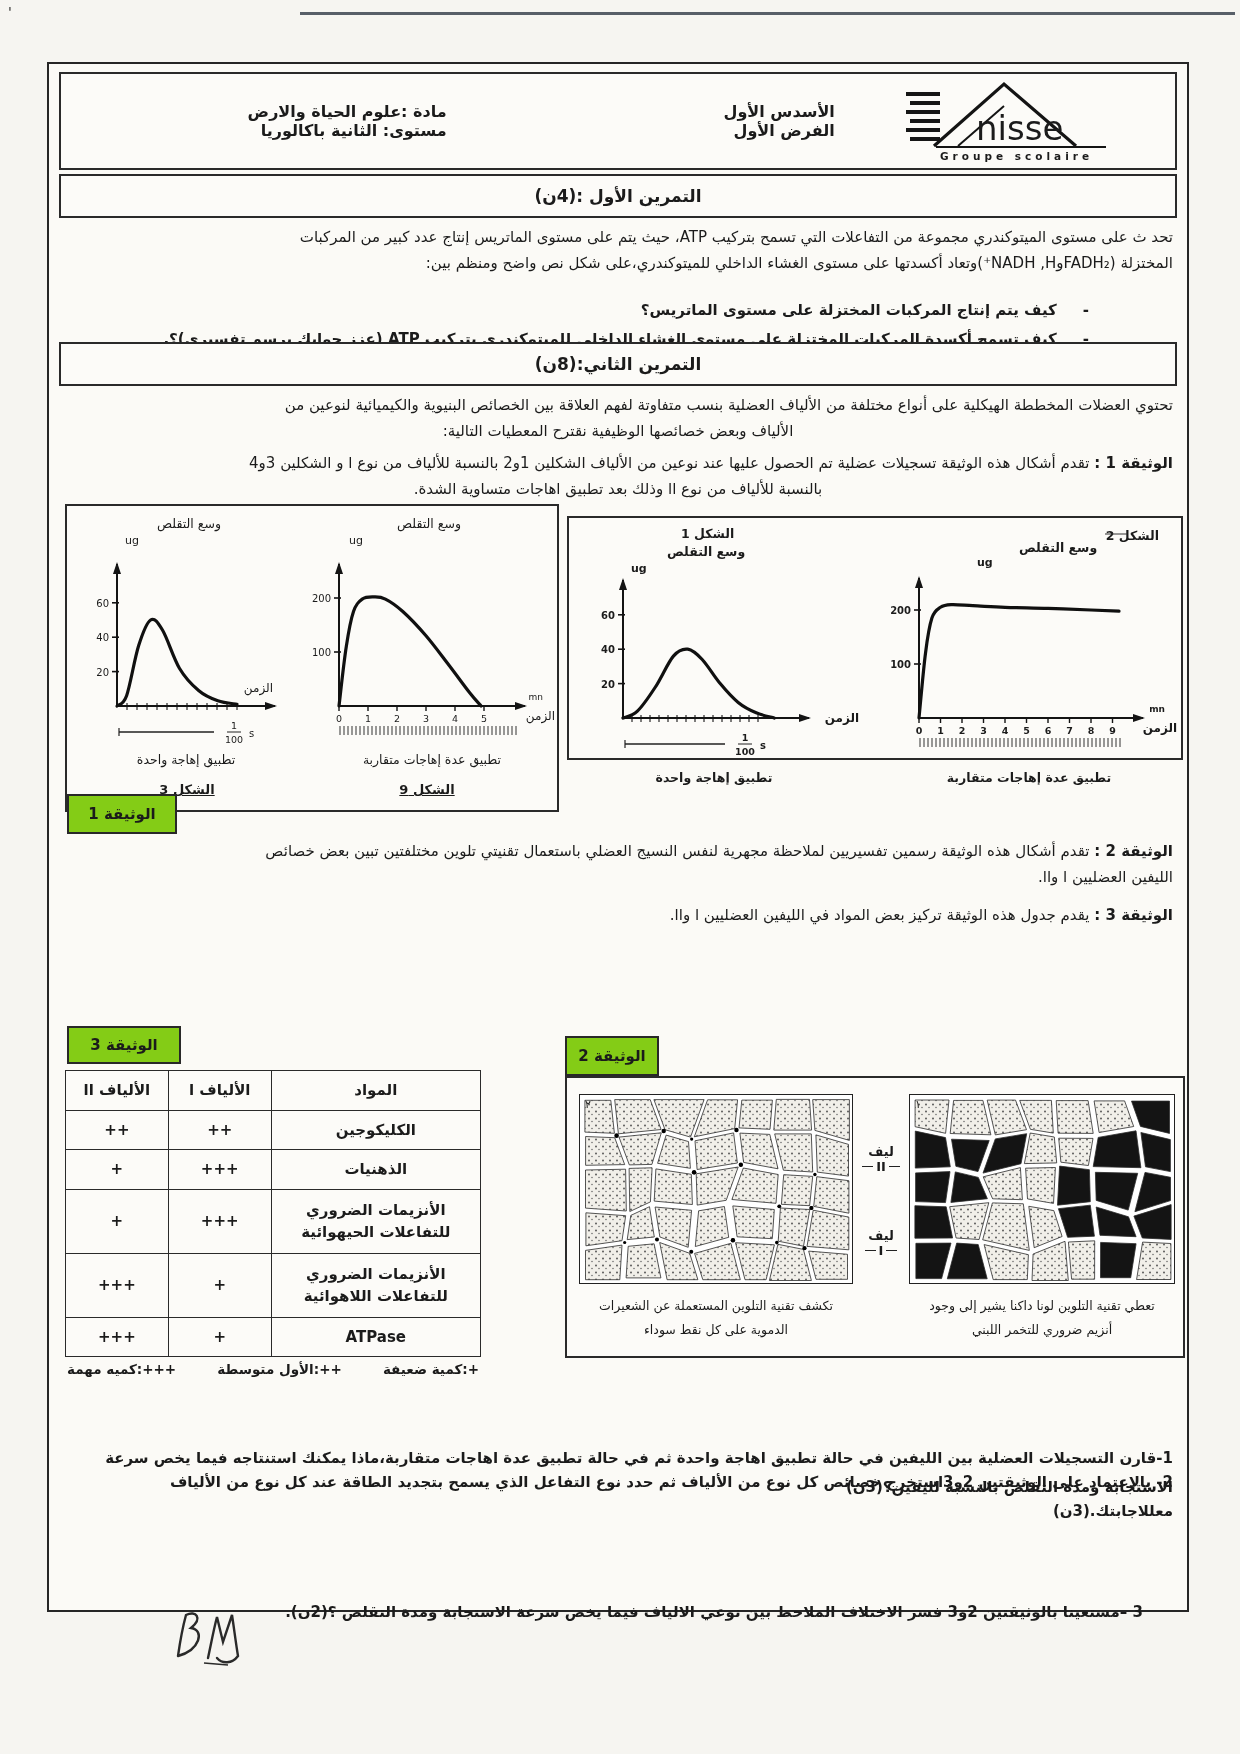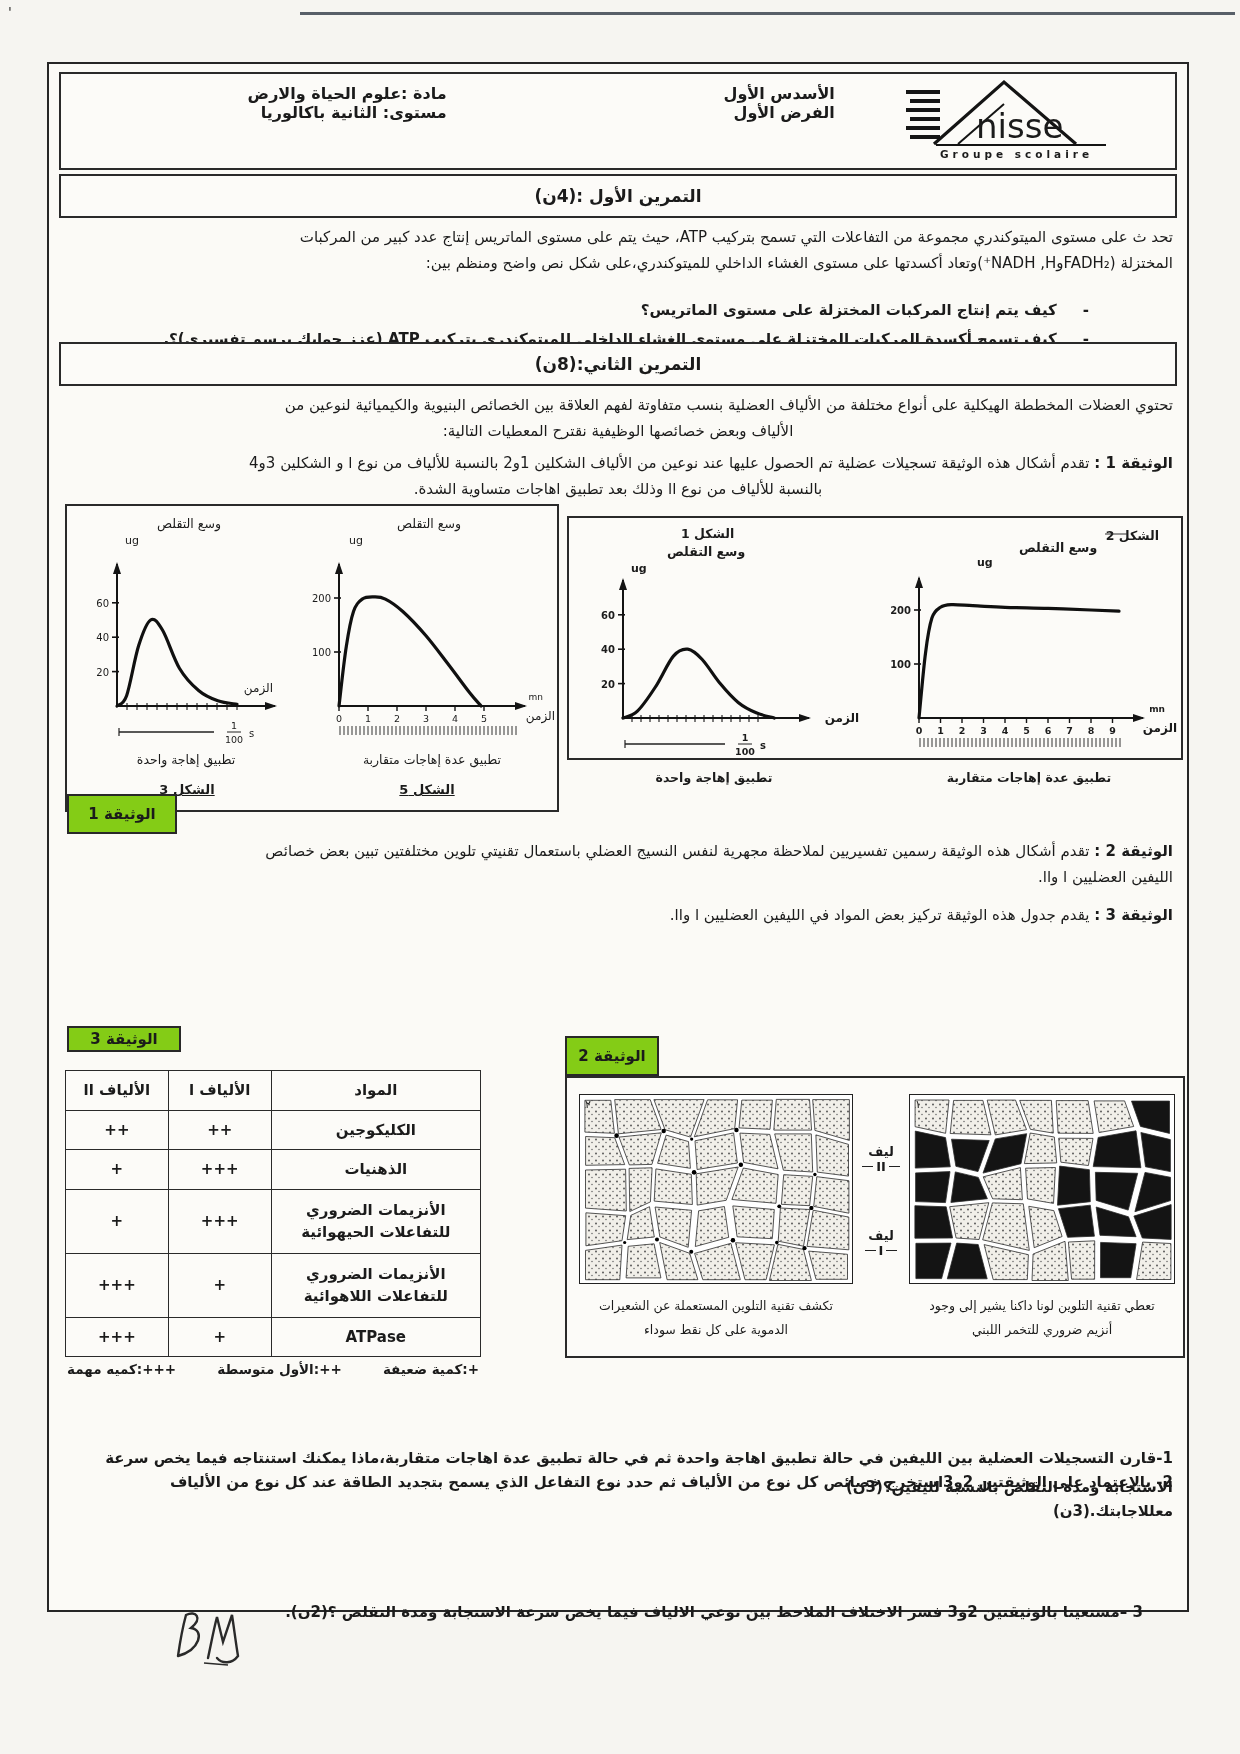--- a/index.html
+++ b/index.html
@@ -5,21 +5,21 @@
   *{box-sizing:border-box;margin:0;padding:0;}
   html,body{width:1240px;height:1754px;}
   body{position:relative;background:#f6f5f1;font-family:"DejaVu Sans","Liberation Sans",sans-serif;color:#1b1b1b;overflow:hidden;}
   .abs{position:absolute;}
   .b2{border:2px solid #2a2a2a;background:#fcfbf8;}
   .bold{font-weight:700;}
   .ctr{text-align:center;}
   .frame{left:47px;top:62px;width:1142px;height:1550px;border:2px solid #262626;background:#fbfaf6;}
   .scanline{left:300px;top:12px;width:935px;height:3px;background:#3c4450;opacity:.85;}
   .tick-mark{left:8px;top:4px;font-size:14px;color:#333;}
-  .hdr{left:10px;top:8px;width:1118px;height:98px;display:flex;direction:ltr;align-items:flex-start;}
+  .hdr{left:10px;top:8px;width:1118px;height:98px;display:flex;direction:ltr;align-items:center;}
   .hcol{display:flex;flex-direction:column;justify-content:space-around;direction:rtl;padding:10px 6px;}
   .hcol div{font-size:16px;font-weight:700;text-align:right;}
   .hdr .c-subject{width:40%;padding-right:60px;}
   .hdr .c-exam{width:30%;}
   .hdr .c-logo{width:30%;display:flex;align-items:center;justify-content:center;}
   .banner{left:10px;width:1118px;height:44px;display:flex;align-items:center;justify-content:center;font-weight:700;font-size:17px;}
   .par{font-size:15px;line-height:1.75;text-align:right;direction:rtl;}
   .blt{display:flex;direction:rtl;gap:26px;font-weight:700;font-size:15px;line-height:1.9;padding-right:84px;}
   .lblbox{display:flex;align-items:center;justify-content:center;font-weight:700;font-size:15px;border:2px solid #282828;background:#84cc16;z-index:3;}
   .figbox{border:2px solid #2a2a2a;background:#fcfbf8;}
@@ -203,21 +203,21 @@
         <line x1="203" y1="218" x2="203" y2="227" stroke="#333" stroke-width="1"></line>
         <line x1="207" y1="218" x2="207" y2="227" stroke="#333" stroke-width="1"></line>
         <line x1="211" y1="218" x2="211" y2="227" stroke="#333" stroke-width="1"></line>
         <line x1="215" y1="218" x2="215" y2="227" stroke="#333" stroke-width="1"></line>
         <line x1="219" y1="218" x2="219" y2="227" stroke="#333" stroke-width="1"></line>
         <path d="M42.0,198.0C43.2,188.1 46.8,154.3 49.3,138.6C51.7,122.8 53.8,111.4 56.5,103.5C59.2,95.6 61.8,93.5 65.2,91.1C68.6,88.6 72.9,88.9 76.8,88.9C80.7,88.9 83.6,88.6 88.4,91.1C93.2,93.5 99.0,97.4 105.8,103.5C112.6,109.6 121.3,118.8 129.0,127.8C136.7,136.8 144.9,148.1 152.2,157.5C159.4,166.9 167.2,177.8 172.5,184.5C177.8,191.3 182.2,195.8 184.1,198.0" stroke="#101010" stroke-width="3.2" fill="none" stroke-linecap="round"></path>
       </svg>
     <div class="fig-cap" style="top:246px;left:24px;width:190px;">تطبيق إهاجة واحدة</div>
     <div class="fig-cap" style="top:246px;left:250px;width:230px;">تطبيق عدة إهاجات متقاربة</div>
     <div class="fig-lbl" style="top:276px;left:60px;width:120px;">الشكل 3</div>
-    <div class="fig-lbl" style="top:276px;left:300px;width:120px;">الشكل 5</div>
+    <div class="fig-lbl" style="top:276px;left:300px;width:120px;">الشكل 9</div>
   </div>
 
   <div class="abs figbox" style="top:452px;left:518px;width:616px;height:244px;font-weight:bold;">
     <svg id="svg-fig1" class="abs" style="left:2px;top:2px;" width="294" height="250">
       <text x="110" y="18" font-size="12.5">الشكل 1</text>
       <text x="96" y="36" font-size="12.5">وسع التقلص</text>
       <text x="60" y="52" font-size="11">ug</text>
       <line x1="52" y1="198" x2="52" y2="60" stroke="#141414" stroke-width="2"></line>
       <polygon points="48,70 52,58 56,70" fill="#141414"></polygon>
       <line x1="52" y1="198" x2="238" y2="198" stroke="#141414" stroke-width="2"></line>
@@ -348,21 +348,21 @@
 
   <div class="abs par" style="top:774px;right:14px;left:14px;">
     <div><span class="bold">الوثيقة 2 :</span> <span>تقدم أشكال هذه الوثيقة رسمين تفسيريين لملاحظة مجهرية لنفس النسيج العضلي باستعمال تقنيتي تلوين مختلفتين تبين بعض خصائص</span></div>
     <div>الليفين العضليين ا واا.</div>
   </div>
 
   <div class="abs par" style="top:838px;right:14px;left:14px;">
     <div><span class="bold">الوثيقة 3 :</span> <span>يقدم جدول هذه الوثيقة تركيز بعض المواد في الليفين العضليين ا واا.</span></div>
   </div>
 
-  <div class="abs lblbox" style="top:962px;left:18px;width:114px;height:26px;">الوثيقة 3</div>
+  <div class="abs lblbox" style="top:962px;left:18px;width:114px;height:38px;">الوثيقة 3</div>
   <div class="abs" style="top:1006px;left:16px;width:420px;">
     <table class="conc" style="width:416px;">
       <tbody>
           <tr>
         <th style="width:210px;">المواد</th>
         <th style="width:103px;">الألياف ا</th>
         <th style="width:103px;">الألياف اا</th>
       </tr>
       <tr>
         <td>الكليكوجين</td>

